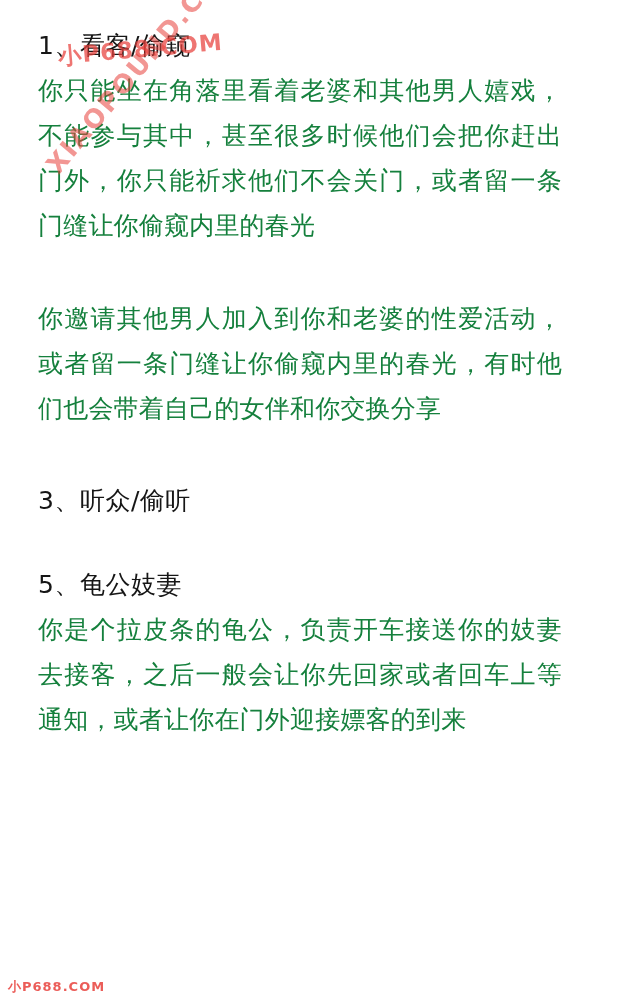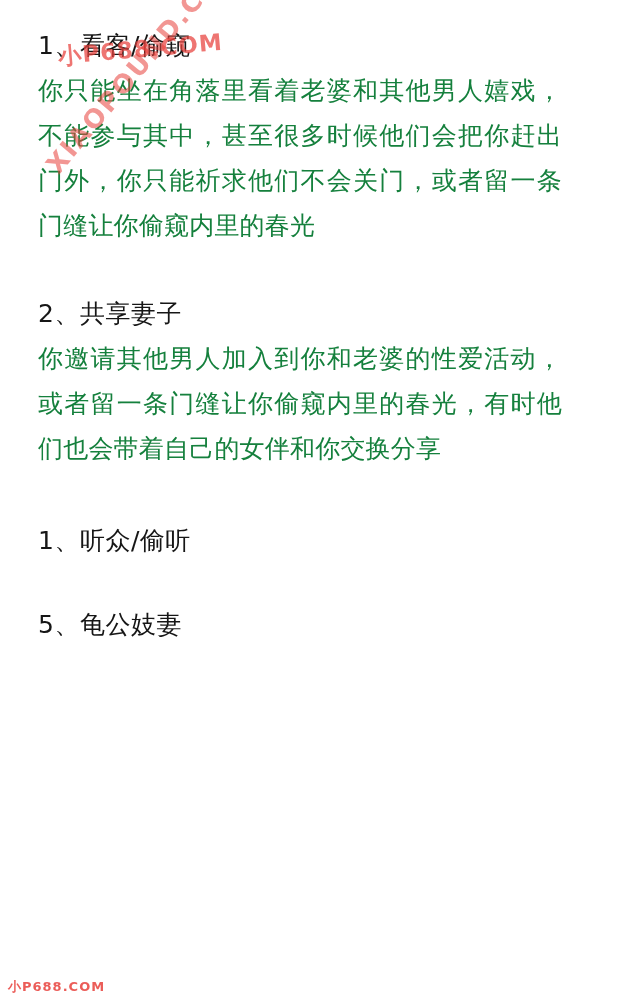--- a/index.html
+++ b/index.html
@@ -91,31 +91,31 @@
 
 <div class="page">
 
   <div class="section">
     <h2 class="heading">1、看客/偷窥</h2>
     <p class="body-text">你只能坐在角落里看着老婆和其他男人嬉戏，不能参与其中，甚至很多时候他们会把你赶出门外，你只能祈求他们不会关门，或者留一条门缝让你偷窥内里的春光</p>
   </div>
   <div class="gap-1"></div>
 
   <div class="section">
-    <h2 class="heading">2、共享妻子</h2>
     <p class="body-text">你邀请其他男人加入到你和老婆的性爱活动，或者留一条门缝让你偷窥内里的春光，有时他们也会带着自己的女伴和你交换分享</p>
   </div>
   <div class="gap-2"></div>
 
   <div class="section">
-    <h2 class="heading">1、听众/偷听</h2>
+    <h2 class="heading">3、听众/偷听</h2>
   </div>
   <div class="gap-3"></div>
 
   <div class="section">
     <h2 class="heading">5、龟公妓妻</h2>
+    <p class="body-text">你是个拉皮条的龟公，负责开车接送你的妓妻去接客，之后一般会让你先回家或者回车上等通知，或者让你在门外迎接嫖客的到来</p>
   </div>
 
   <div class="watermark wm-top">小P688.COM</div>
   <div class="watermark wm-diag">XIAOPOUND.COM</div>
   <div class="watermark wm-bottom">小P688.COM</div>
 
 </div>
 
 </body></html>

